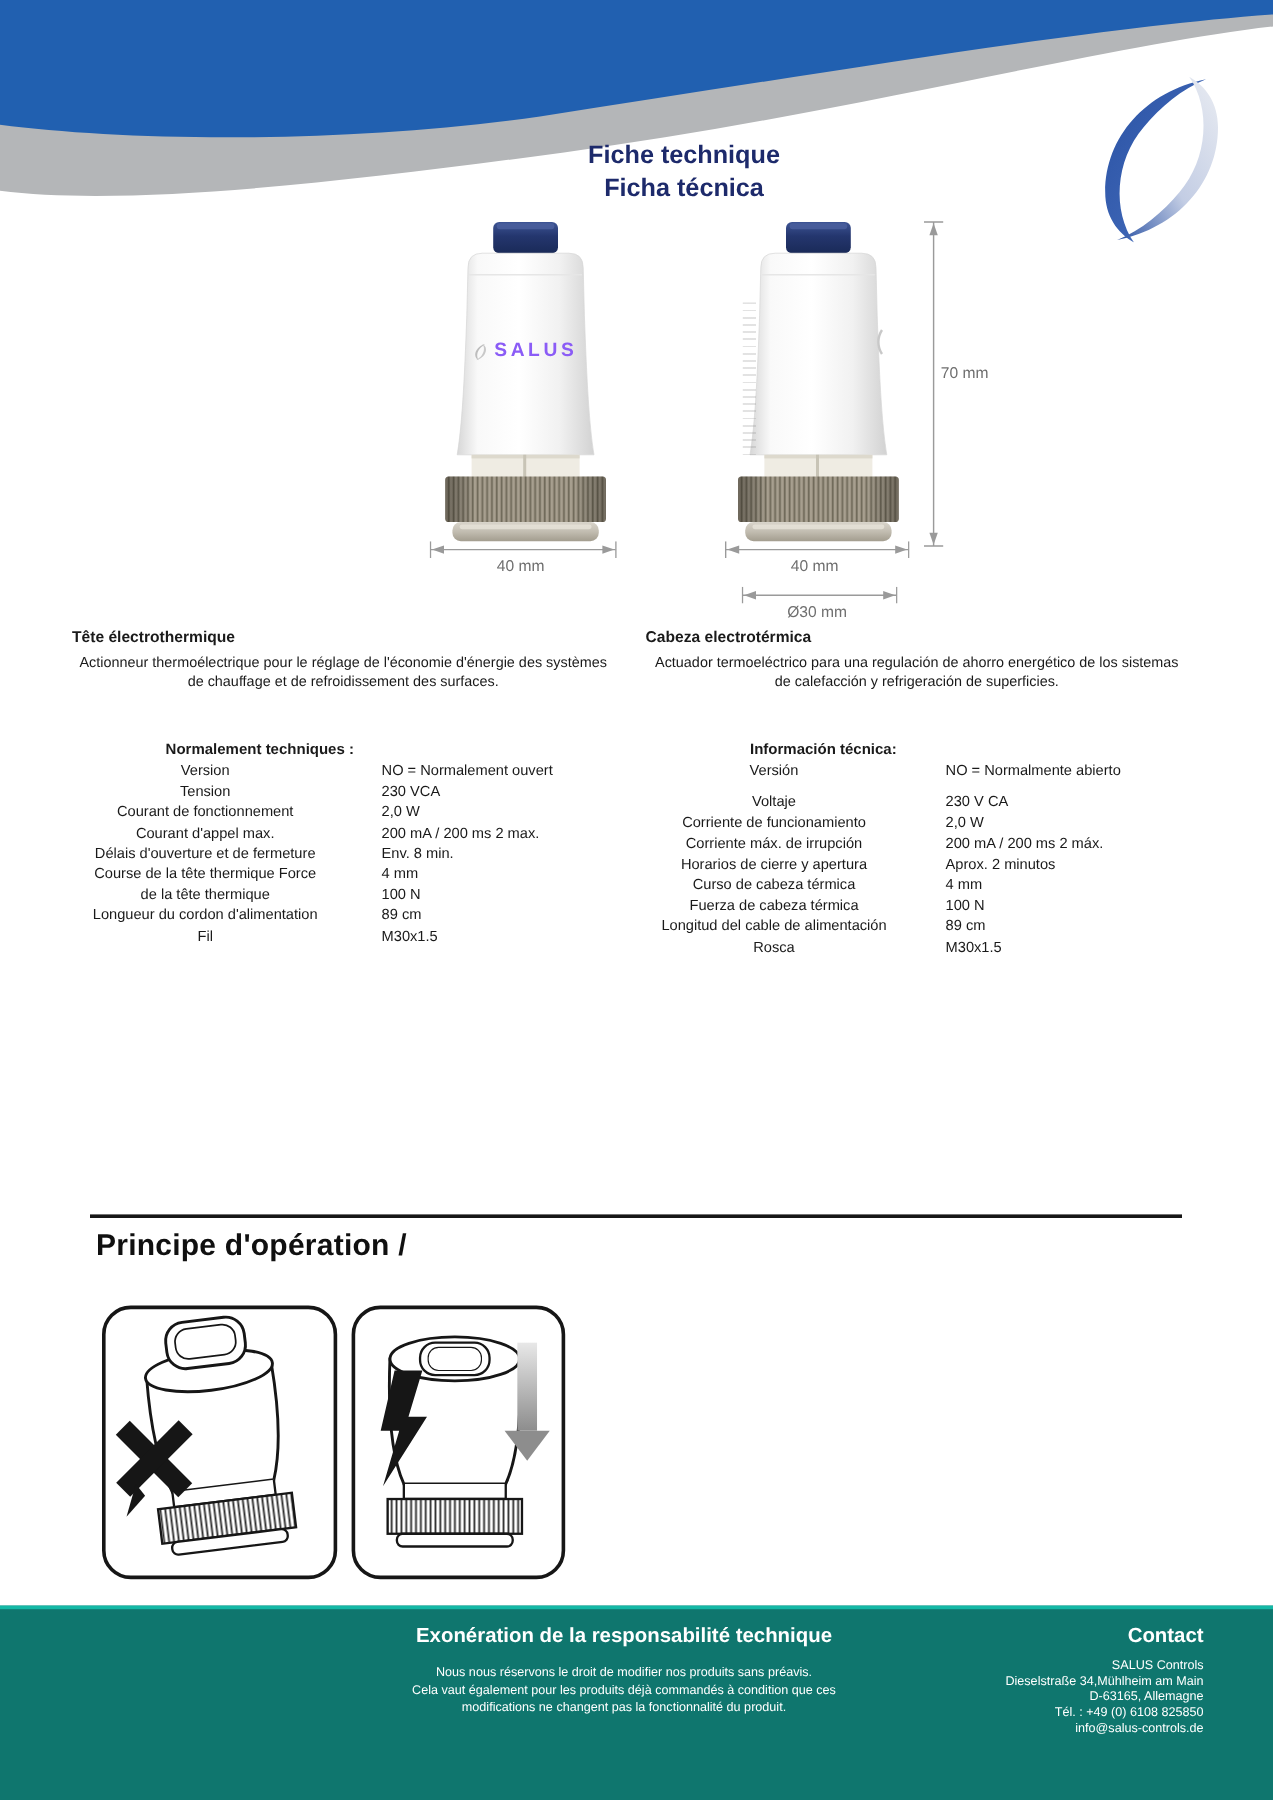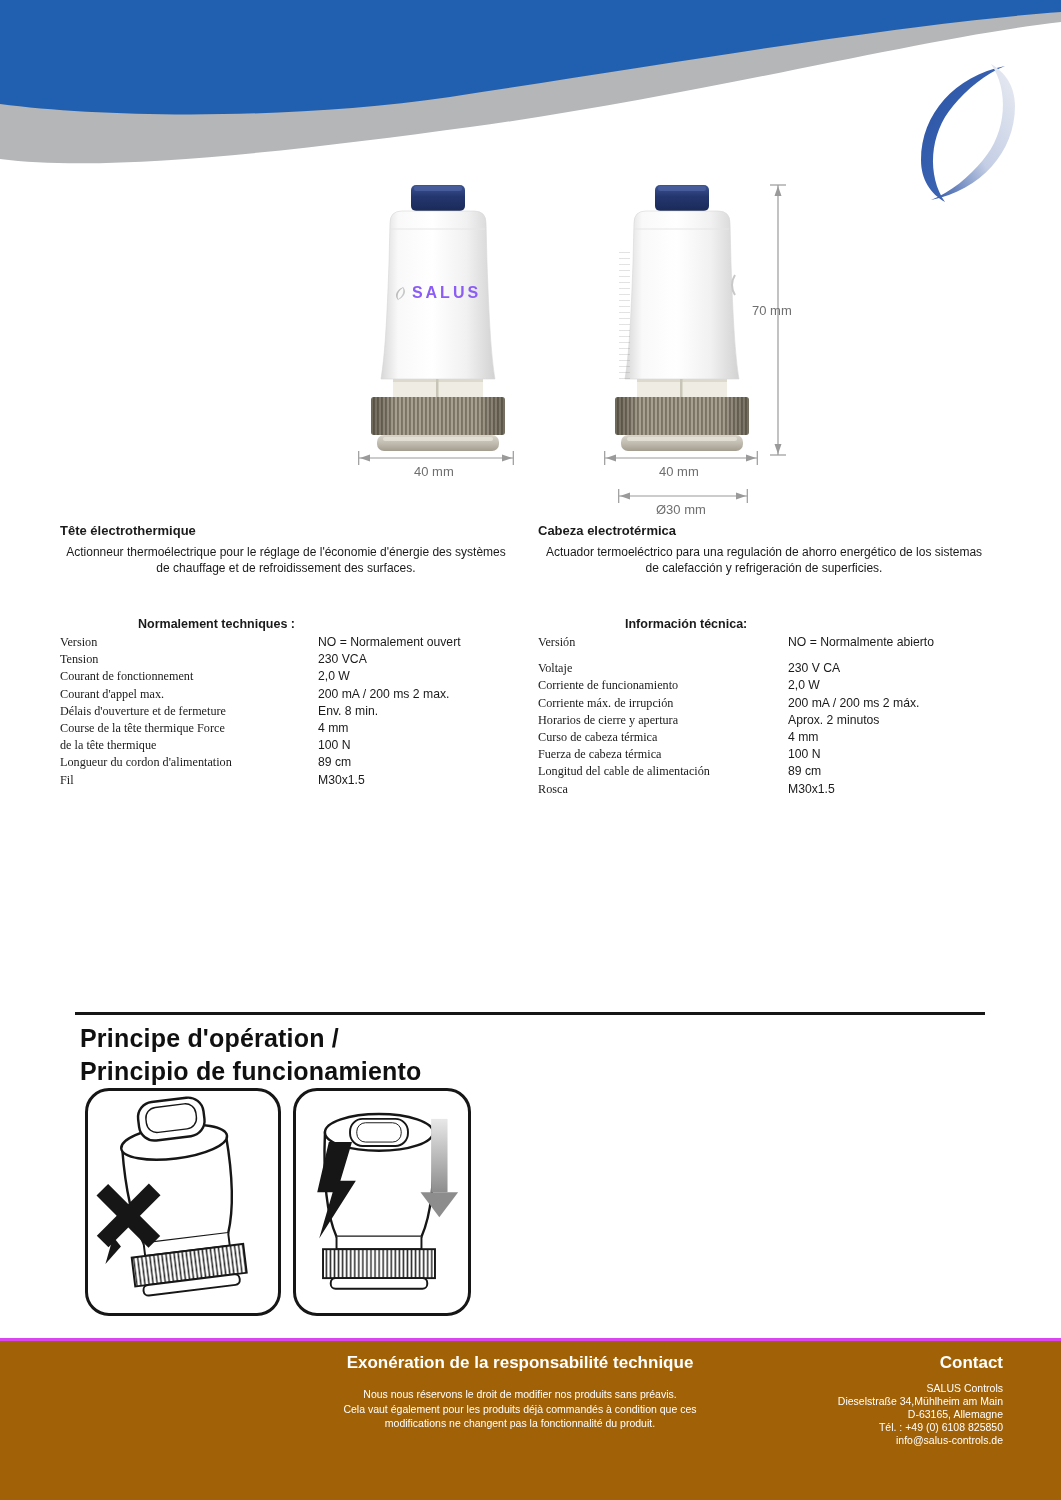--- a/index.html
+++ b/index.html
@@ -22,38 +22,38 @@
       background:repeating-linear-gradient(to bottom, rgba(140,140,140,.45) 0 1.5px, transparent 1.5px 6px);
       opacity:.55;}
   .dim-label{position:absolute;color:#6f6f6f;font-size:13px;}
 
   
   .sec-heading{position:absolute;font-size:13px;font-weight:bold;}
   .sec-desc{position:absolute;font-size:12px;line-height:15.5px;width:452px;text-align:center;}
   .tbl-title{position:absolute;font-size:12.5px;font-weight:bold;}
   .spec-table{position:absolute;font-size:12.2px;line-height:17.2px;}
   .trow{display:flex;}
-  .tl{display:block;text-align:left;padding-right:20px;font-family:Liberation Serif, serif;}
+  .tl{display:block;text-align:center;padding-right:20px;}
   .tv{display:block;text-align:left;white-space:nowrap;margin-left:16px;}
   .fr-t .tl{width:222px;}
   .es-t .tl{width:214px;}
   .row-gap{height:9px;}
 
   
   .rule{position:absolute;left:75px;top:1012px;width:910px;height:3px;background:#161616;}
   .principle-title{position:absolute;left:80px;top:1022px;font-size:25px;font-weight:800;
                    line-height:33px;color:#101010;letter-spacing:.2px;}
   .op-box{position:absolute;top:1088px;height:222px;border:3px solid #161616;border-radius:24px;
           background:#ffffff;}
   .op-box-1{left:85px;width:190px;}
   .op-box-2{left:293px;width:172px;}
 
   
-  .footer{position:absolute;left:0;top:1338px;width:1061px;height:162px;background:#a16207;
-          border-top:3px solid #d946ef;box-sizing:border-box;color:#ffffff;}
+  .footer{position:absolute;left:0;top:1338px;width:1061px;height:162px;background:#0f766e;
+          border-top:3px solid #14b8a6;box-sizing:border-box;color:#ffffff;}
   .disclaimer{position:absolute;left:315px;top:12px;width:410px;text-align:center;}
   .disclaimer-title{font-size:17px;font-weight:bold;margin-bottom:14px;}
   .disclaimer-line{font-size:10.5px;line-height:14.5px;}
   .contact{position:absolute;right:58px;top:12px;width:280px;text-align:right;}
   .contact-title{font-size:17px;font-weight:bold;margin-bottom:9px;}
   .contact-line{font-size:10.5px;line-height:13px;}
 </style>
 </head>
 <body>
 
@@ -74,20 +74,24 @@
       <linearGradient id="lgBot" x1="1" y1="0" x2="0" y2="1">
         <stop offset="0" stop-color="#e9ecf2"></stop>
           <stop offset="0.55" stop-color="#c3cde4"></stop>
         <stop offset="1" stop-color="#2a52a4"></stop>
       </linearGradient>
     </defs>
     <path d="M112,4 C62,14 28,52 28,98 C28,118 38,132 52,140 C34,114 36,72 60,44 C74,27 92,12 112,4 Z" fill="url(#lgTop)"></path>
     <path d="M38,136 C88,126 122,88 122,42 C122,22 112,8 98,0 C116,26 114,68 90,96 C76,113 58,128 38,136 Z" transform="translate(0,2)" fill="url(#lgBot)"></path>
   </svg>
 
+  <div class="doc-title">
+    <div>Fiche technique</div>
+    <div>Ficha técnica</div>
+  </div>
 
   <svg width="0" height="0" style="position:absolute">
     <defs>
       <linearGradient id="bodyGrad" x1="0" y1="0" x2="1" y2="0">
         <stop offset="0" stop-color="#d7d7d7"></stop>
           <stop offset="0.15" stop-color="#f9f9f9"></stop>
         <stop offset="0.45" stop-color="#ffffff"></stop>
           <stop offset="0.75" stop-color="#f1f1f1"></stop>
         <stop offset="1" stop-color="#d2d2d2"></stop>
       </linearGradient>
@@ -152,21 +156,21 @@
   </svg>
   <div class="side-label-marks"></div>
 
   <svg class="abs" style="top:184px;left:768px" width="60" height="272" viewBox="0 0 60 272">
     <line x1="2" y1="1" x2="18" y2="1" stroke="#9a9a9a" stroke-width="1.2"></line>
     <line x1="2" y1="271" x2="18" y2="271" stroke="#9a9a9a" stroke-width="1.2"></line>
     <line x1="10" y1="1" x2="10" y2="271" stroke="#9a9a9a" stroke-width="1.2"></line>
     <path d="M10,2 L6.5,12 H13.5 Z" fill="#9a9a9a"></path>
     <path d="M10,270 L6.5,260 H13.5 Z" fill="#9a9a9a"></path>
   </svg>
-  <div class="dim-label" style="top:303px;left:752px">70 mm</div>
+  <div class="dim-label" style="top:303px;left:784px">70 mm</div>
 
   <svg class="abs" style="top:451px;left:358px" width="156" height="14" viewBox="0 0 156 14">
     <line x1="0.7" y1="0" x2="0.7" y2="14" stroke="#9a9a9a" stroke-width="1.2"></line>
     <line x1="155.3" y1="0" x2="155.3" y2="14" stroke="#9a9a9a" stroke-width="1.2"></line>
     <line x1="1" y1="7" x2="155" y2="7" stroke="#9a9a9a" stroke-width="1.2"></line>
     <path d="M2,7 L12,3.5 V10.5 Z" fill="#9a9a9a"></path>
     <path d="M154,7 L144,3.5 V10.5 Z" fill="#9a9a9a"></path>
   </svg>
   <div class="dim-label" style="top:464px;left:414px">40 mm</div>
 
@@ -269,21 +273,20 @@
       </div>
     <div class="trow">
         <span class="tl">Rosca</span>
         <span class="tv">M30x1.5</span>
       </div>
   </div>
 
   <div class="rule"></div>
   <div class="principle-title">
     <div>Principe d'opération /</div>
-    <div>Principio de funcionamiento</div>
   </div>
 
   <div class="op-box op-box-1">
     <svg width="184" height="216" viewBox="0 0 190 222">
       <g transform="rotate(-7 95 110)">
         <path d="M42,52 C40,95 44,130 52,152 L140,152 C148,130 152,95 150,52 Z" fill="#ffffff" stroke="#161616" stroke-width="2.5"></path>
         <ellipse cx="96" cy="52" rx="55" ry="17" fill="#ffffff" stroke="#161616" stroke-width="2.5"></ellipse>
         <rect x="62" y="8" width="68" height="40" rx="16" fill="#ffffff" stroke="#161616" stroke-width="2.5"></rect>
         <rect x="70" y="14" width="52" height="26" rx="11" fill="#ffffff" stroke="#161616" stroke-width="1.5"></rect>
         <path d="M52,152 L52,165 L140,165 L140,152" fill="#ffffff" stroke="#161616" stroke-width="2"></path>

